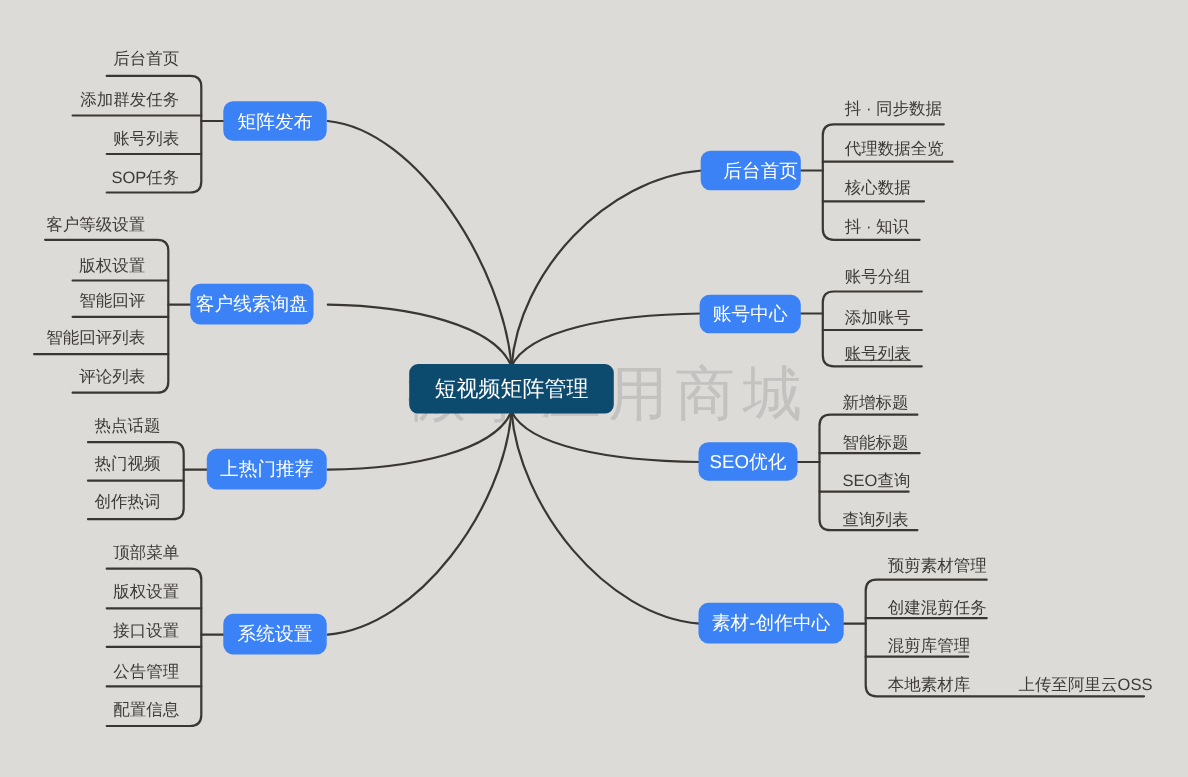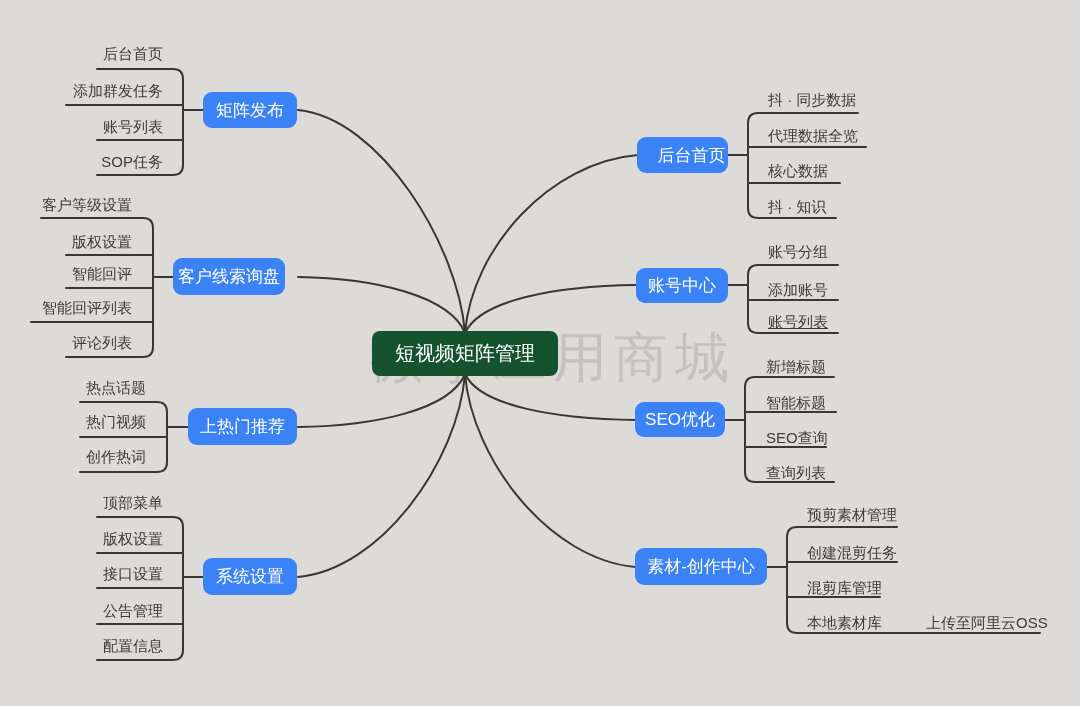--- a/index.html
+++ b/index.html
@@ -38,21 +38,21 @@
     display:flex;align-items:center;justify-content:center;
     background:#3b82f6;
     color:#ffffff;
     border-radius:9px;
     font-size:17px;
     white-space:nowrap;
     z-index:4;
     box-sizing:border-box;
   }
   .node.root{
-    background:#14532d;
+    background:#0c4a6e;
     font-size:20px;
     border-radius:8px;
   }
 </style>
 </head>
 <body>
 
 <div class="canvas">
 
   <div class="watermark">微擎应用商城</div>

